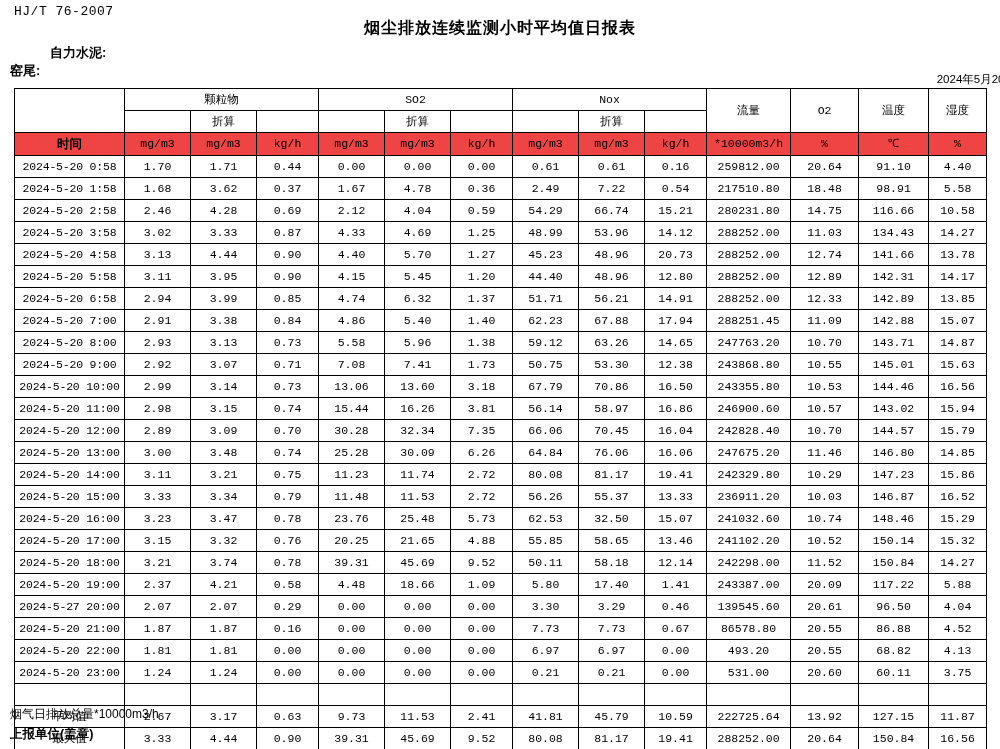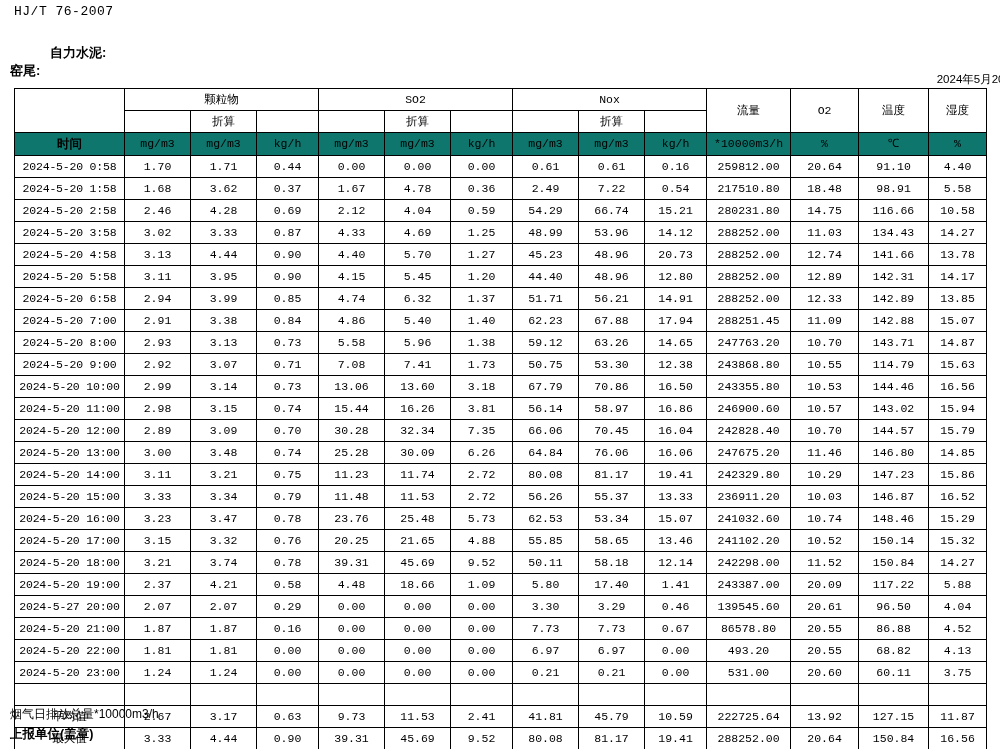--- a/index.html
+++ b/index.html
@@ -88,21 +88,21 @@
     height: 22px;
     line-height: 22px;
   }
   td.sub {
     font-family: "Liberation Sans", sans-serif;
     font-size: 12px;
     height: 22px;
     line-height: 22px;
   }
   tr.unitrow td {
-    background: #0f766e;
+    background: #ef4444;
     height: 22px;
     line-height: 22px;
     font-family: "Liberation Mono", monospace;
     font-size: 11.5px;
   }
   tr.unitrow td.timehdr {
     font-family: "Liberation Sans", sans-serif;
     font-size: 12.5px;
     font-weight: bold;
   }
@@ -146,20 +146,21 @@
     font-family: "Liberation Sans", sans-serif;
     font-weight: bold;
   }
 </style>
 </head>
 <body>
 
 <div class="page">
 
   <div class="std-code">HJ/T 76-2007</div>
+  <div class="doc-title">烟尘排放连续监测小时平均值日报表</div>
   <div class="company">自力水泥:</div>
   <div class="kiln">窑尾:</div>
   <div class="date-line">2024年5月20日</div>
 
   <table class="grid">
     <colgroup>
       <col style="width:110px">
       <col style="width:66px">
         <col style="width:66px">
         <col style="width:62px">
@@ -364,21 +365,21 @@
           <td>3.07</td>
           <td>0.71</td>
           <td>7.08</td>
           <td>7.41</td>
           <td>1.73</td>
           <td>50.75</td>
           <td>53.30</td>
           <td>12.38</td>
           <td>243868.80</td>
           <td>10.55</td>
-          <td>114.79</td>
+          <td>145.01</td>
           <td>15.63</td>
         </tr>
         <tr>
           <td class="tcol">2024-5-20 10:00</td>
           <td>2.99</td>
           <td>3.14</td>
           <td>0.73</td>
           <td>13.06</td>
           <td>13.60</td>
           <td>3.18</td>
@@ -472,21 +473,21 @@
         </tr>
         <tr>
           <td class="tcol">2024-5-20 16:00</td>
           <td>3.23</td>
           <td>3.47</td>
           <td>0.78</td>
           <td>23.76</td>
           <td>25.48</td>
           <td>5.73</td>
           <td>62.53</td>
-          <td>53.34</td>
+          <td>32.50</td>
           <td>15.07</td>
           <td>241032.60</td>
           <td>10.74</td>
           <td>148.46</td>
           <td>15.29</td>
         </tr>
         <tr>
           <td class="tcol">2024-5-20 17:00</td>
           <td>3.15</td>
           <td>3.32</td>

